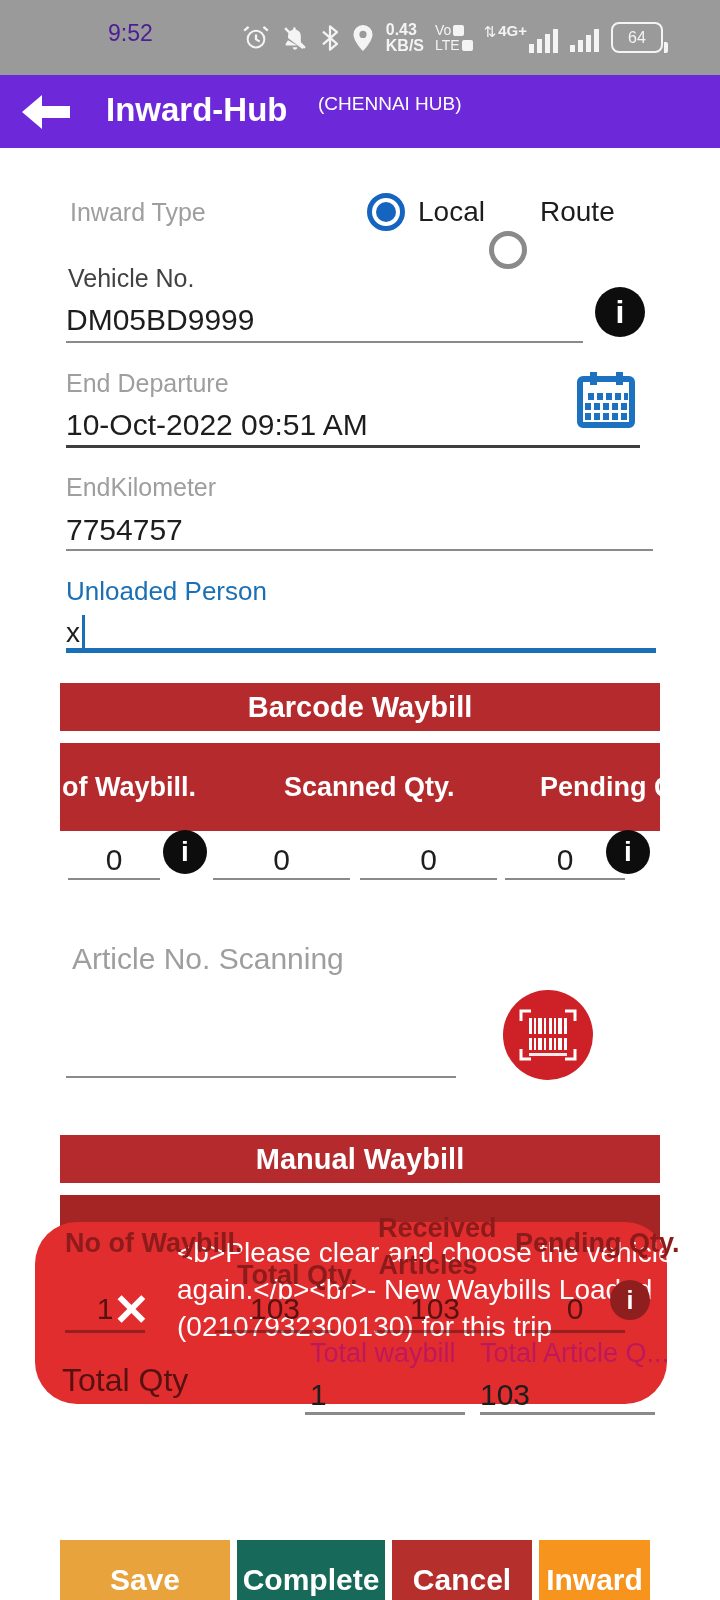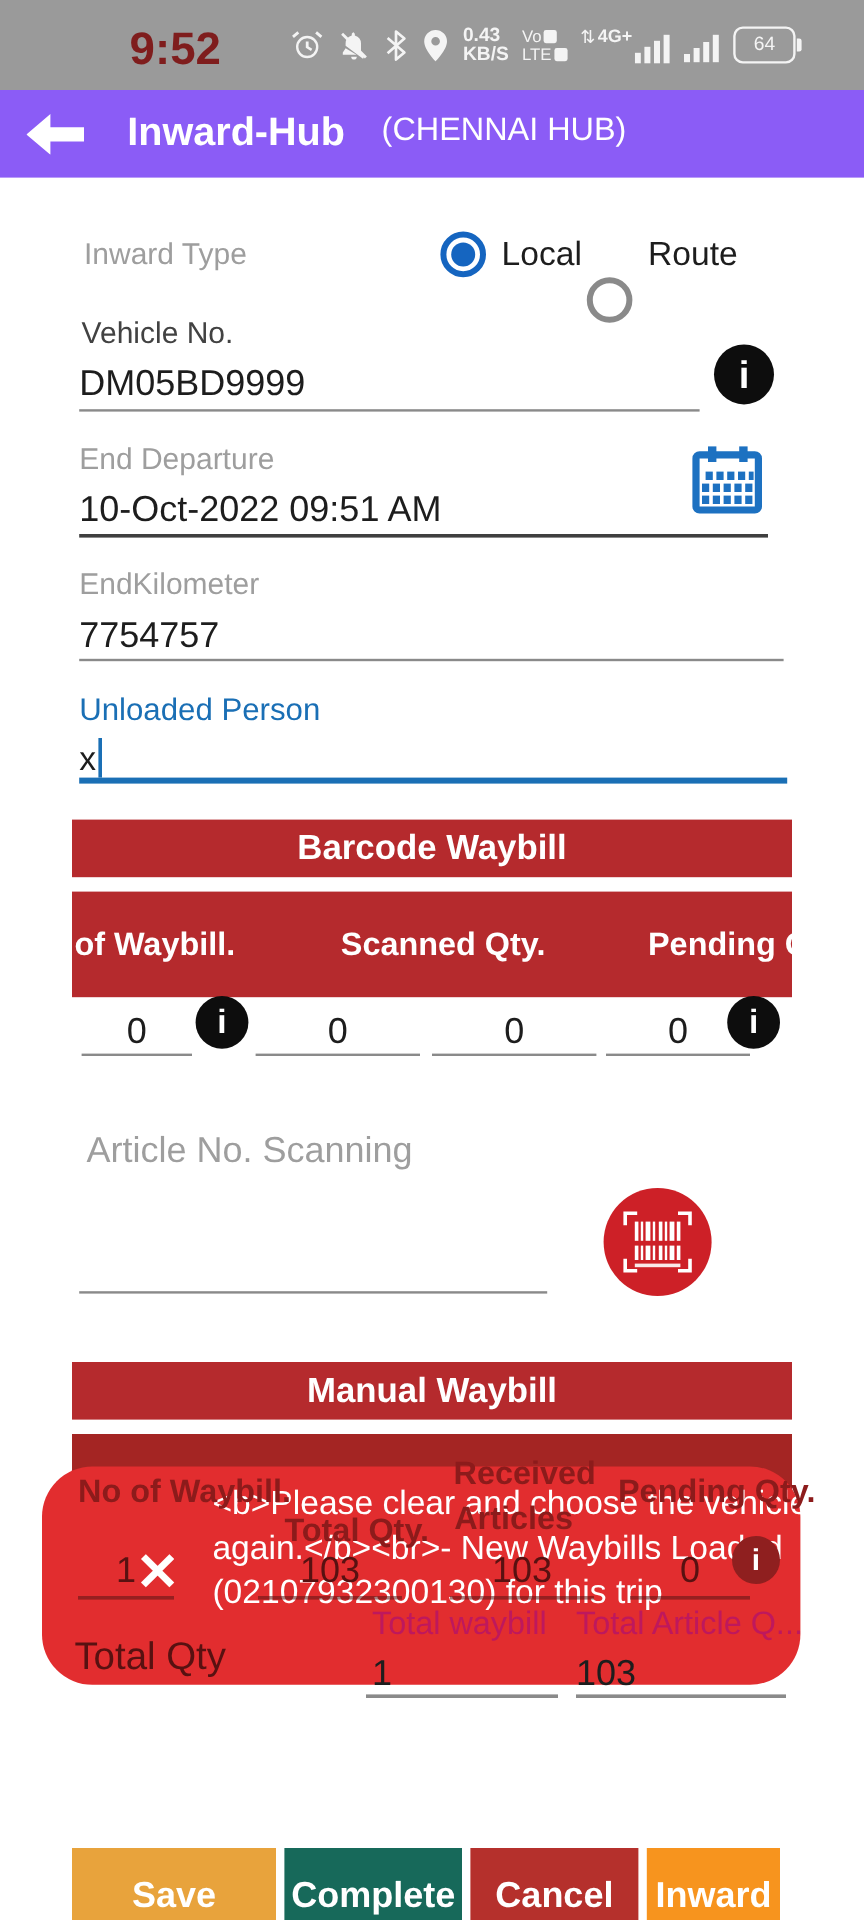--- a/index.html
+++ b/index.html
@@ -2,40 +2,40 @@
 <html><head>
 <meta charset="utf-8">
 <style>
   html,body{margin:0;padding:0;background:#222;}
   .screen{position:relative;width:720px;height:1600px;background:#fff;overflow:hidden;
           font-family:"Liberation Sans",sans-serif;margin:0 auto;}
   .abs{position:absolute;}
 
   
   .statusbar{position:absolute;left:0;top:0;width:720px;height:75px;background:#9a9a9a;color:#f4f4f4;}
-  .sb-time{position:absolute;left:108px;top:20px;font-size:38px;color:#7f1d1d;font-weight:bold;}
+  .sb-time{position:absolute;left:108px;top:20px;font-size:23px;color:#4c1d95;}
   .sb-icons{position:absolute;right:52px;top:0;height:75px;display:flex;align-items:center;gap:11px;}
   .sb-icons svg{display:block;}
   .sb-rate{font-size:16px;font-weight:bold;line-height:16px;text-align:left;letter-spacing:0;}
   .sb-volte{font-size:14px;font-weight:normal;line-height:14px;display:flex;flex-direction:column;gap:1px;}
   .sb-volte .row{display:flex;align-items:center;gap:2px;}
   .sb-volte i{display:inline-block;width:11px;height:11px;background:#f4f4f4;border-radius:2px;}
   .sb-net{display:flex;align-items:flex-end;gap:2px;}
   .sb-net .updown{font-size:15px;line-height:15px;margin-bottom:14px;}
   .sb-net .fourg{font-size:15px;font-weight:bold;margin-bottom:14px;}
-  .battery{display:flex;align-items:center;}
+  .battery{display:flex;align-items:flex-end;}
   .battery .shell{width:48px;height:27px;border:2px solid #f4f4f4;border-radius:8px;
                   display:flex;align-items:center;justify-content:center;font-size:16px;color:#f4f4f4;}
   .battery i{display:block;width:4px;height:11px;background:#f4f4f4;border-radius:0 2px 2px 0;margin-left:1px;}
 
   
-  .appbar{position:absolute;left:0;top:75px;width:720px;height:73px;background:#8b5cf6;color:#fff;}
+  .appbar{position:absolute;left:0;top:75px;width:720px;height:73px;background:#6d28d9;color:#fff;}
   .appbar .back{position:absolute;left:22px;top:20px;width:48px;height:34px;cursor:pointer;}
   .appbar .title{position:absolute;left:106px;top:16px;font-size:33px;font-weight:bold;}
-  .appbar .hub{position:absolute;left:318px;top:18px;font-size:27px;font-weight:normal;}
+  .appbar .hub{position:absolute;left:318px;top:18px;font-size:19px;font-weight:normal;}
 
   
   .lbl-gray{color:#9e9e9e;font-size:25px;}
   .lbl-dark{color:#424242;font-size:25px;}
   .lbl-blue{color:#1a6fb5;font-size:26px;}
   .val{color:#1d1d1d;font-size:30px;}
   .uline{background:#8a8a8a;height:2px;}
   .uline-dark{background:#3f3f3f;height:3px;}
   .uline-blue{background:#1a6fb5;height:5px;}
   .cursor{display:inline-block;width:3px;height:33px;background:#1a6fb5;vertical-align:-6px;margin-left:2px;}

